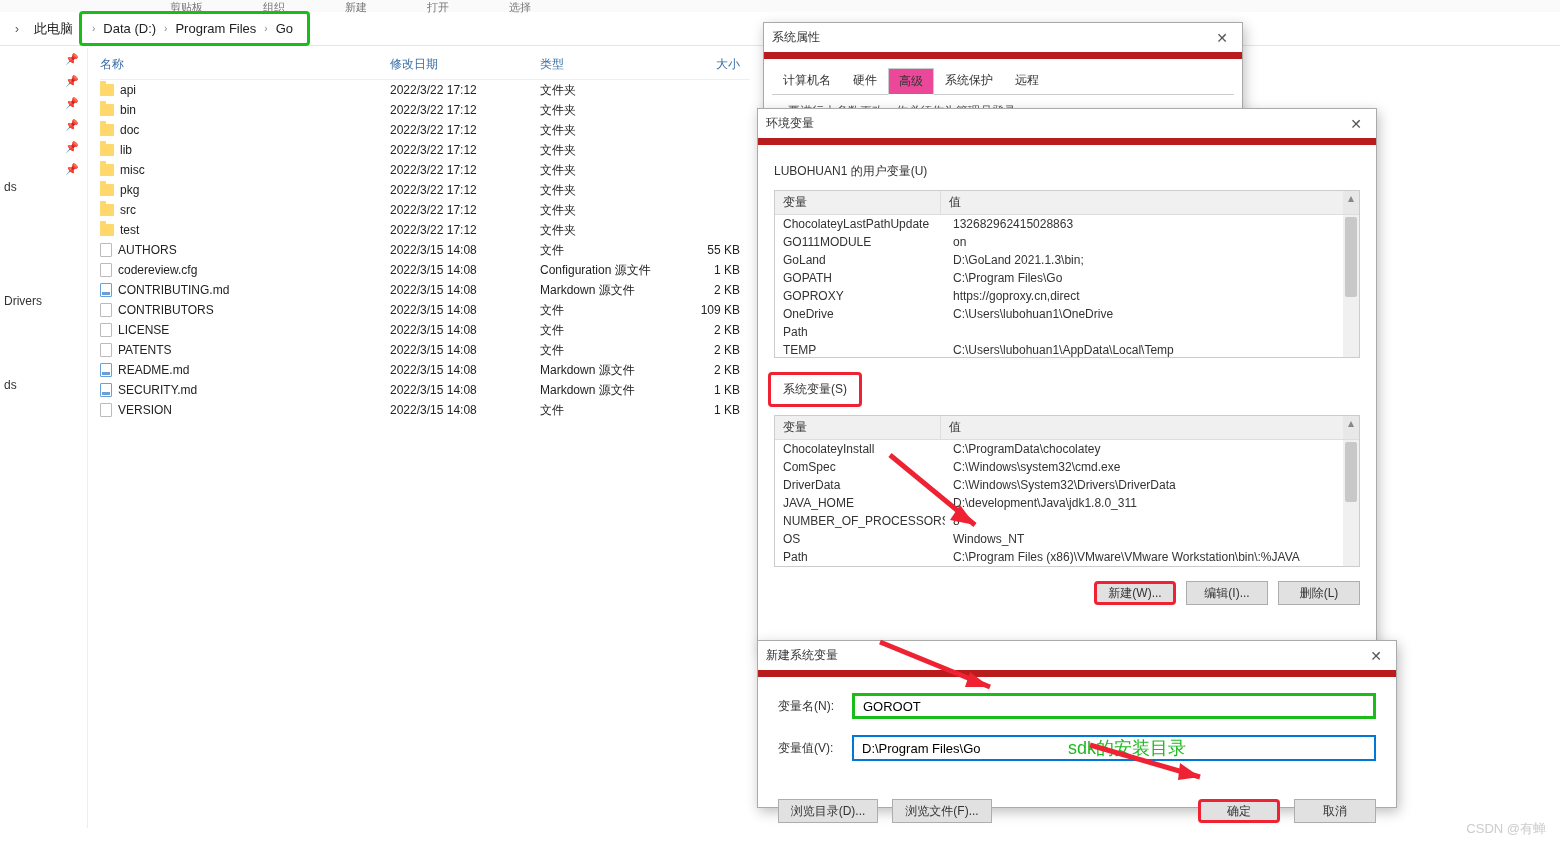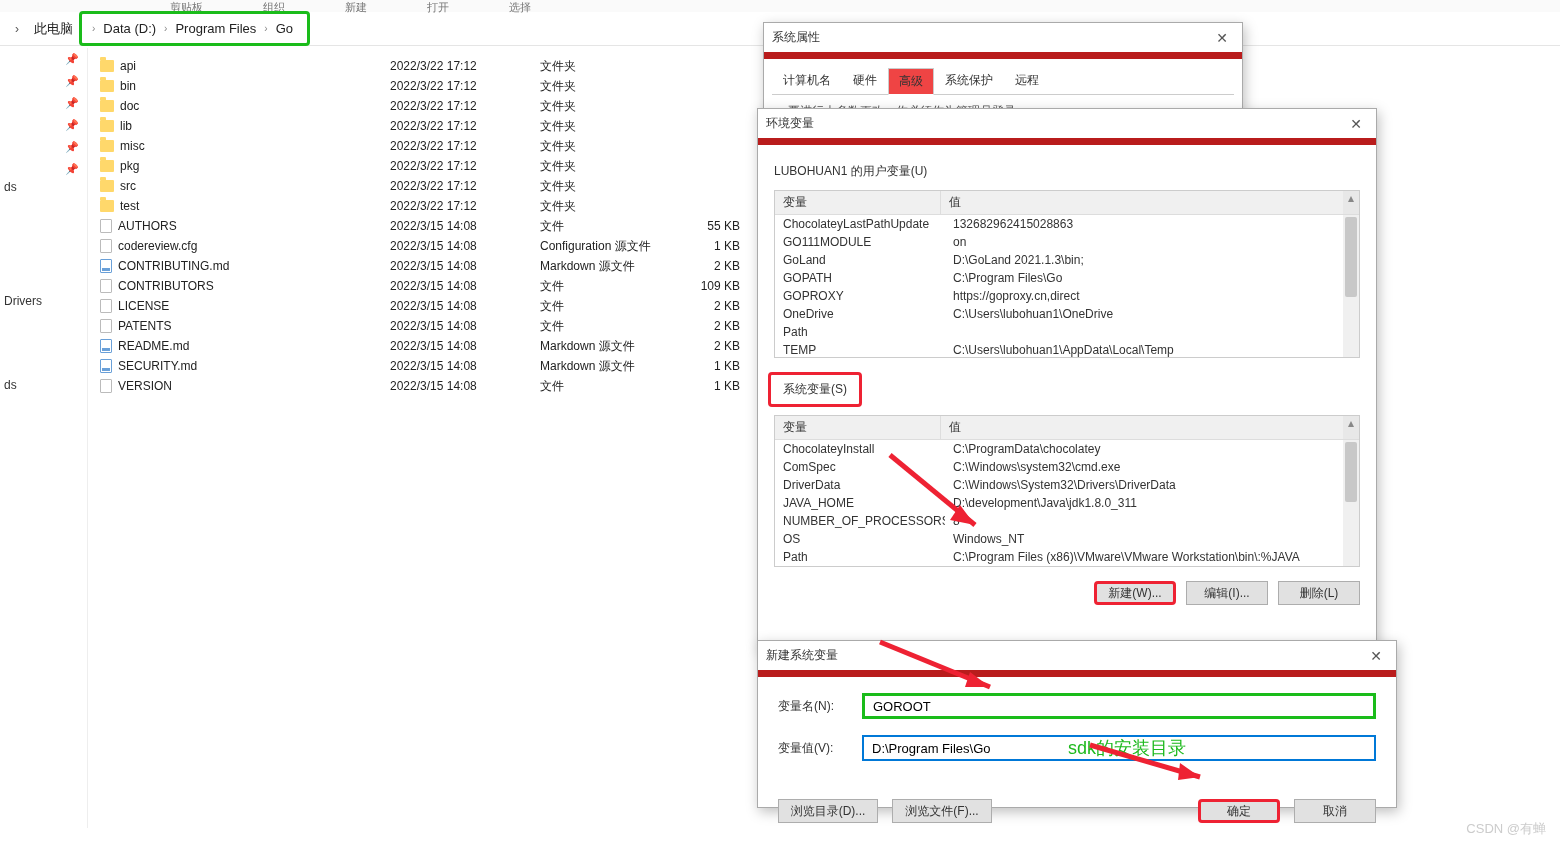--- a/index.html
+++ b/index.html
@@ -39,21 +39,21 @@
 .icon-md::after{content:"";position:absolute;bottom:1px;left:1px;right:1px;height:3px;background:#6aa0d8;}
 
 
 .dialog { position: absolute; background: #fff; border: 1px solid #aaa; box-shadow: 2px 4px 12px rgba(0,0,0,0.25); }
 .dlg-title { height: 36px; display: flex; align-items: center; justify-content: space-between; padding: 0 8px; font-size: 12px; color: #333; border-bottom: 7px solid #b91c1c; }
 .dlg-close { width: 24px; height: 20px; display: flex; align-items: center; justify-content: center; font-size: 14px; color: #555; cursor: pointer; }
 
 .sysprops { left: 763px; top: 22px; width: 480px; height: 90px; }
 .tabs { display: flex; gap: 0; padding: 8px 8px 0 8px; font-size: 12px; align-items:flex-end;}
 .tab { padding: 4px 10px; border: 1px solid transparent; cursor: pointer; }
-.tab.active { border: 1px solid #ccc; border-bottom-color: #fff; background: #ef4444; position:relative; top:1px;}
+.tab.active { border: 1px solid #ccc; border-bottom-color: #fff; background: #ec4899; position:relative; top:1px;}
 .tabcontent { border-top: 1px solid #ccc; margin: 0 8px; padding: 8px 16px; font-size: 12px; color: #555; }
 
 .envvar { left: 757px; top: 108px; width: 620px; height: 540px; }
 .env-section-title { font-size: 12px; padding: 18px 16px 6px; }
 .env-section-title.hl { display:inline-block; border: 3px solid #e23; border-radius: 4px; padding: 6px 12px; margin: 8px 0 4px 10px; }
 .env-table { margin: 4px 16px 6px; border: 1px solid #ccc; }
 .env-th { display: flex; background: #f0f0f0; font-size: 12px; border-bottom: 1px solid #ddd; }
 .env-th .c1 { width: 166px; padding: 3px 8px; border-right: 1px solid #ddd; }
 .env-th .c2 { flex: 1; padding: 3px 8px; }
 .env-th .sb { width: 16px; background: #e8e8e8; text-align:center; color:#888;}
@@ -63,21 +63,21 @@
 .env-row .c2 { flex: 1; padding: 2px 8px; overflow:hidden; white-space:nowrap;}
 .env-row .sb { width: 16px; }
 .env-btns { display: flex; justify-content: flex-end; gap: 10px; padding: 8px 16px; }
 .btn { min-width: 82px; height: 24px; border: 1px solid #adadad; background: #e1e1e1; font-size: 12px; display: flex; align-items: center; justify-content: center; cursor: pointer; }
 .btn.hl { border: 3px solid #e23; border-radius: 4px; }
 .scrollbar-track { position:absolute; right:0; top:0; bottom:0; width:16px; background:#f0f0f0;}
 .scrollbar-thumb { position:absolute; right:2px; width:12px; background:#c8c8c8; border-radius:2px;}
 
 .newvar { left: 757px; top: 640px; width: 640px; height: 168px; }
 .newvar-body { padding: 16px 20px; }
-.field-row { display: flex; align-items: center; margin-bottom: 16px; gap: 12px; }
+.field-row { display: flex; align-items: center; margin-bottom: 16px; gap: 2px; }
 .field-label { width: 72px; font-size: 12px; }
 .field-input { flex: 1; height: 26px; border: 1px solid #7a7a7a; padding: 0 8px; font-size: 13px; }
 .field-input.hl-green { border: 3px solid #1abc1a; }
 .field-input.hl-blue { border: 2px solid #0078d7; }
 .newvar-actions { display: flex; align-items: center; gap: 14px; padding: 6px 20px;}
 .newvar-actions .spacer { flex: 1; }
 .annotation { position: absolute; color: #e23; font-size: 18px; font-weight: 500; }
 .annotation.green { color: #1db91d; }
 
 
@@ -131,20 +131,26 @@
       <span class="pin">📌</span>
     </div>
   <div class="sidebar-label">ds</div>
   <div style="height:100px"></div>
   <div class="sidebar-label">Drivers</div>
   <div style="height:70px"></div>
   <div class="sidebar-label">ds</div>
 </div>
 
 <div class="filelist">
+  <div class="fl-header">
+    <div class="col-name">名称</div>
+    <div class="col-date">修改日期</div>
+    <div class="col-type">类型</div>
+    <div class="col-size">大小</div>
+  </div>
   <div id="fl-rows">
       <div class="fl-row">
         <div class="col-name">
           <span class="icon-folder"></span>
           <span>api</span>
         </div>
   <div class="col-date">2022/3/22 17:12</div>
   <div class="col-type">文件夹</div>
   <div class="col-size"></div>
       </div>

